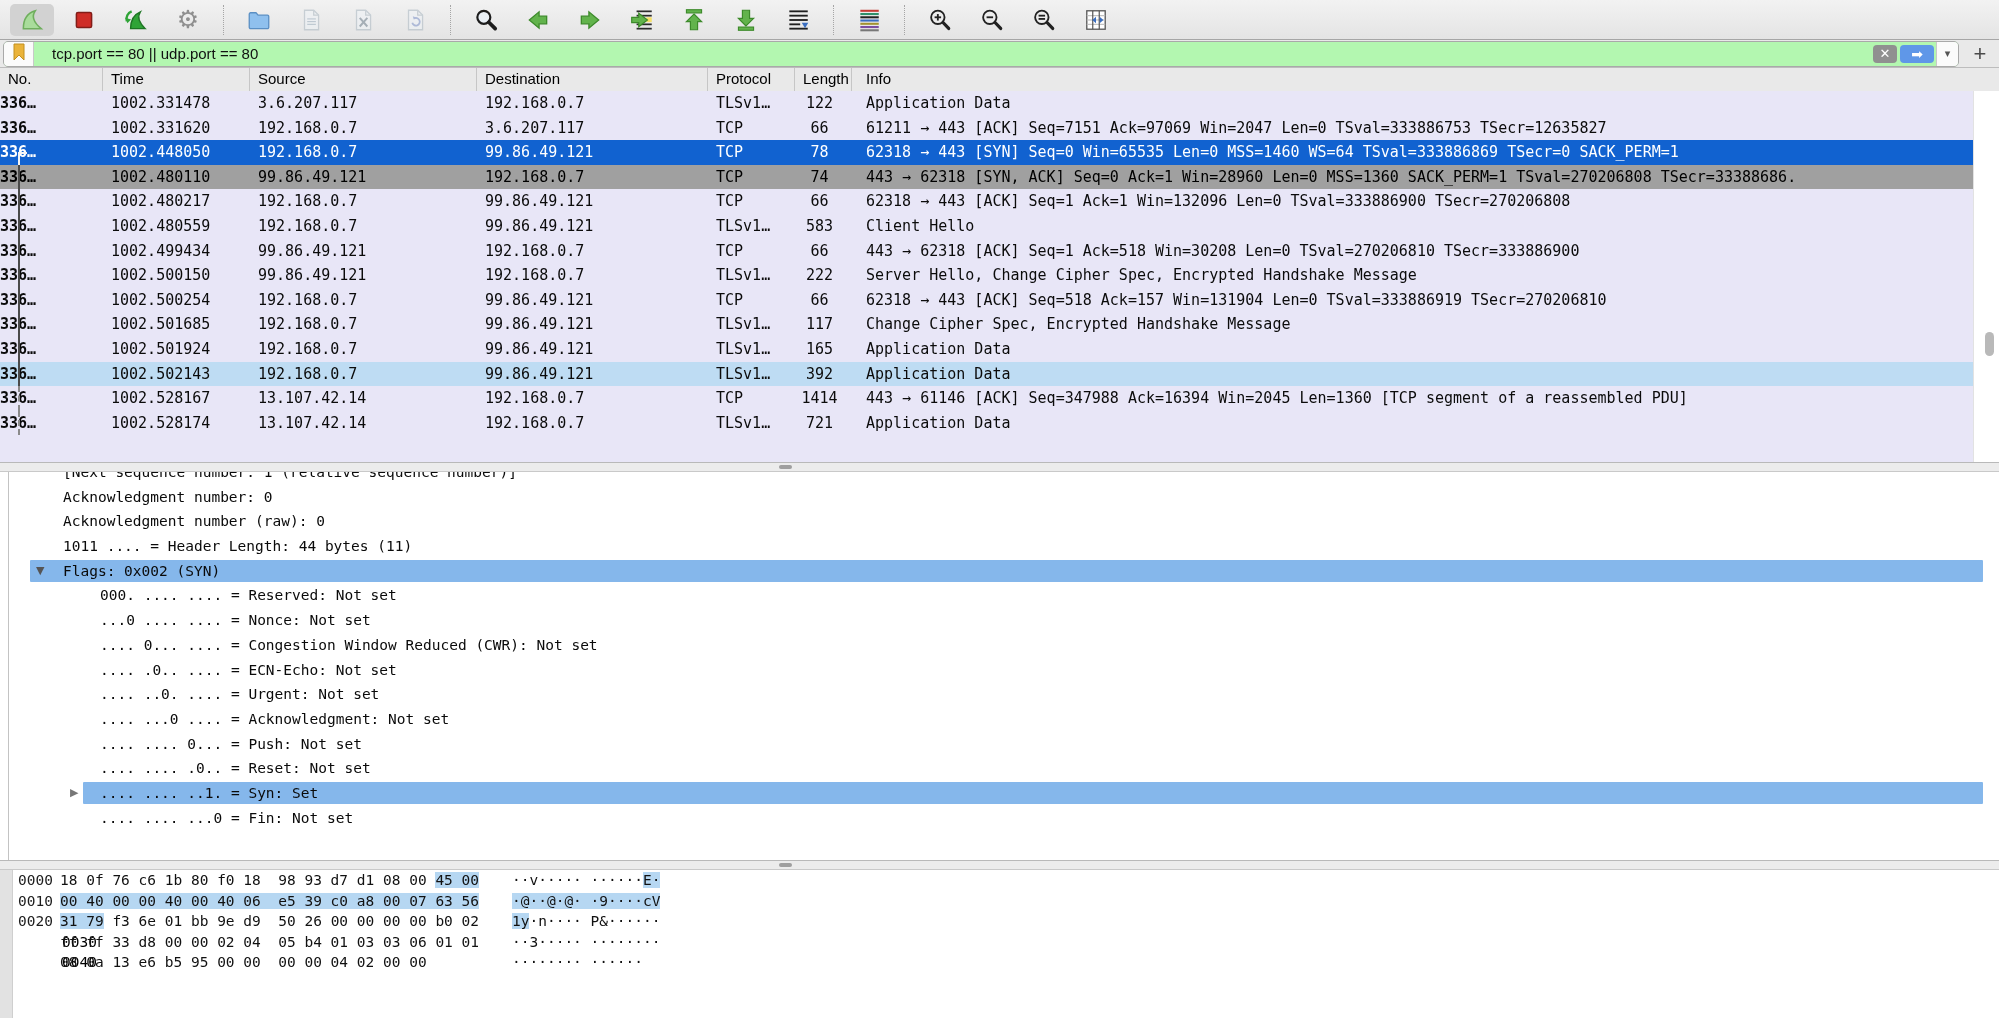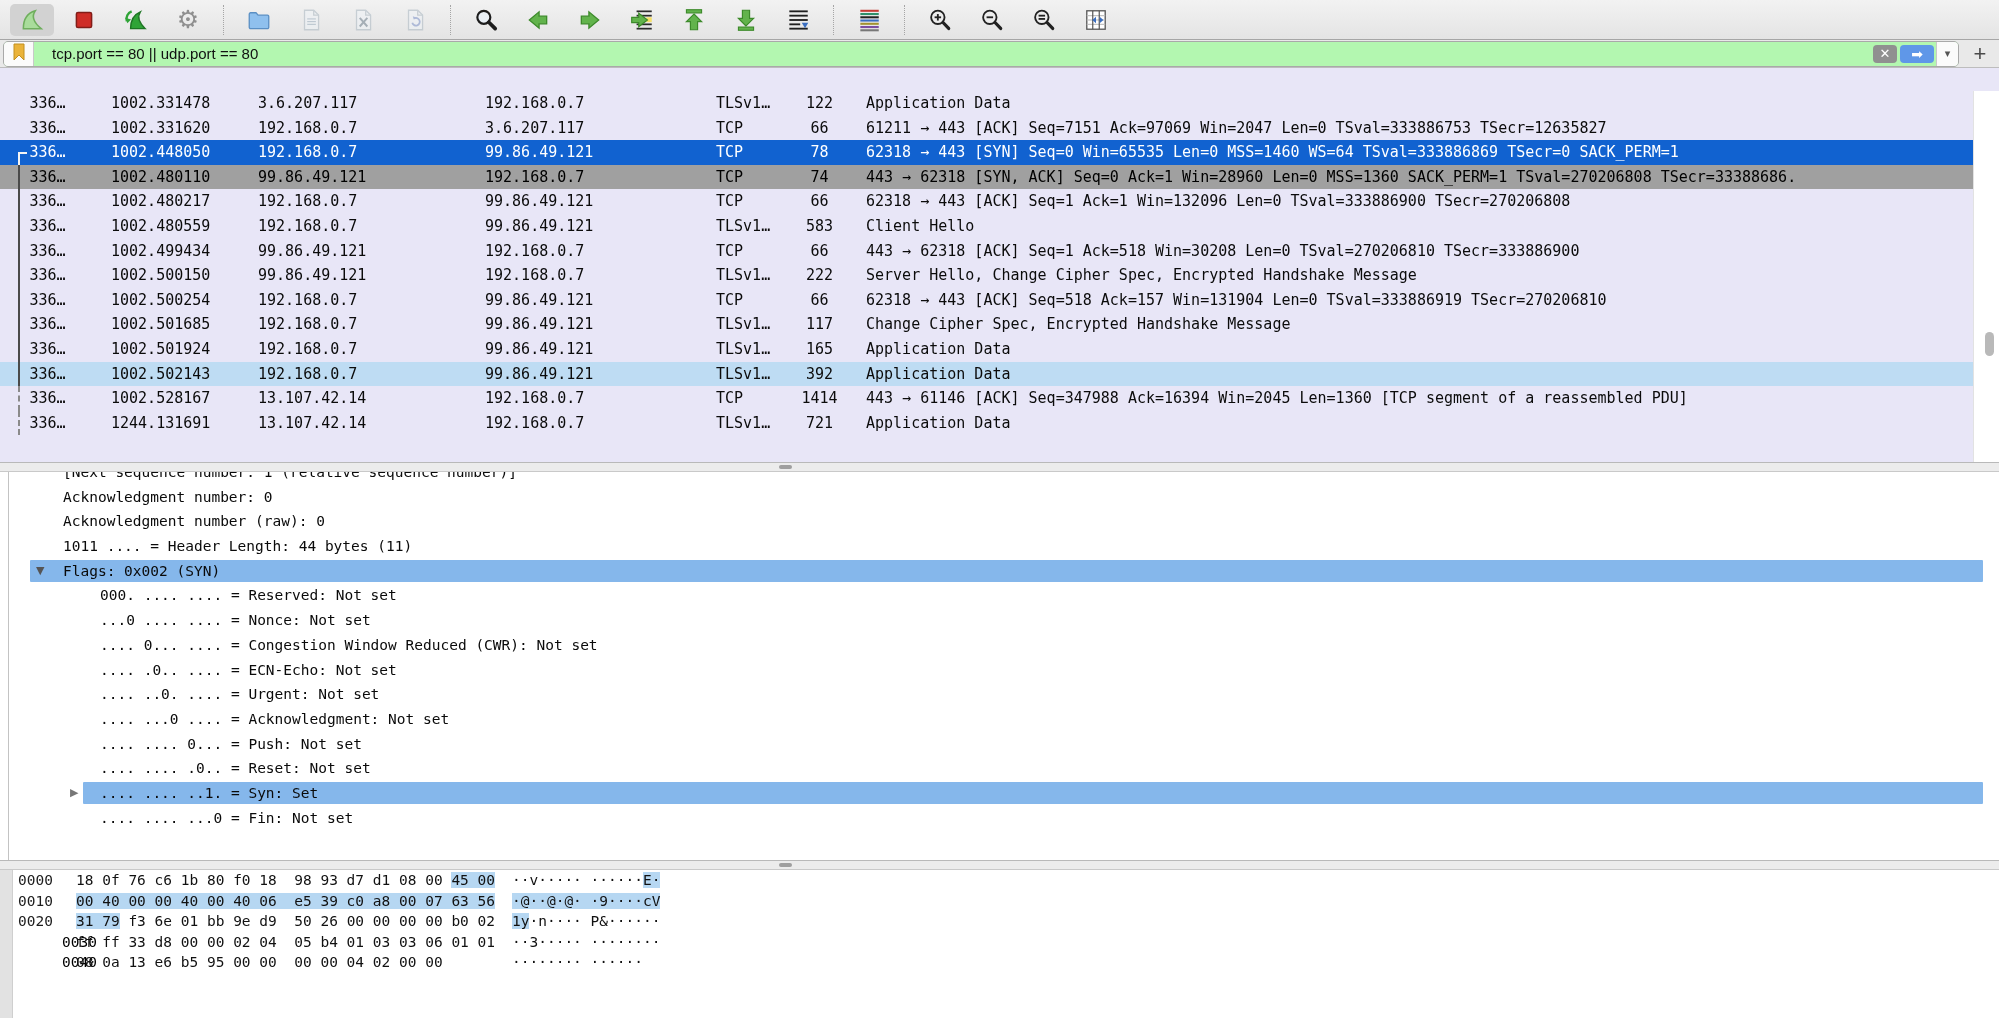--- a/index.html
+++ b/index.html
@@ -26,21 +26,21 @@
 
   
   .plist{height:394px;position:relative;background:#e8e6f7;flex:0 0 auto;overflow:hidden;}
   .plgrid{display:grid;grid-template-columns:103px 147px 227px 231px 87px 57px 1fr;}
   .plheader{height:23px;background:#e9e9e9;border-bottom:1px solid #bcbcbc;font-size:15px;color:#000;}
   .plheader .hcell{border-right:1px solid #c6c6c6;padding:2px 0 0 8px;white-space:nowrap;overflow:hidden;box-sizing:border-box;}
   .plheader .hcell:last-child{border-right:none;padding-left:14px;}
   .plbody{position:absolute;top:23px;left:0;right:0;bottom:0;}
   .prow{height:24.6px;font-family:"DejaVu Sans Mono","Liberation Mono",monospace;font-size:15px;line-height:24.6px;white-space:nowrap;color:#0b0b0b;position:relative;}
   .prow .cell{overflow:hidden;white-space:nowrap;}
-  .prow .c-no{text-align:center;padding-right:8px;}
+  .prow .c-no{text-align:left;padding-right:8px;font-weight:bold;}
   .prow .c-time,.prow .c-src,.prow .c-dst,.prow .c-proto{padding-left:8px;}
   .prow .c-len{text-align:center;padding-right:8px;}
   .prow .c-info{padding-left:14px;}
   .prow.style-default{background:#e8e6f7;}
   .prow.style-selected{background:#1162d0;color:#fff;}
   .prow.style-gray{background:#a0a0a0;color:#000;}
   .prow.style-lightblue{background:#bedcf3;color:#0b0b0b;}
   .prow .marker{position:absolute;left:18px;top:0;bottom:0;width:10px;pointer-events:none;}
   .prow .marker.line{border-left:2px solid #4a4a4a;}
   .prow .marker.dashed{border-left:2px dashed #8a8a8a;}
@@ -66,21 +66,21 @@
   .dline .exp.open{left:36px;}
   .dline .exp.closed{left:70px;color:#777;}
 
   
   .hexpane{height:148px;background:#ffffff;position:relative;overflow:hidden;flex:0 0 auto;}
   .hexpane::before{content:"";position:absolute;left:0;top:0;bottom:0;width:12px;background:#e2e2e2;border-right:1px solid #cfcfcf;}
   .hwrap{}
   .hrow{position:relative;height:20.6px;line-height:20.6px;font-family:"DejaVu Sans Mono","Liberation Mono",monospace;font-size:14.5px;color:#111;white-space:pre;}
   .hrow .off{position:absolute;left:18px;color:#1c1c1c;}
   .hrow.dim .off{color:#000000;margin-left:44px;}
-  .hrow .hex{position:absolute;left:76px;}
+  .hrow .hex{position:absolute;left:60px;}
   .hrow .ascii{position:absolute;left:512px;}
   .hl{background:#b6d7f2;}
 </style>
 </head>
 <body>
 
 <div class="app">
 
   <div class="toolbar" id="toolbar">
       <button class="tbtn active">
@@ -296,20 +296,29 @@
       </button>
       <span class="ftext">tcp.port == 80 || udp.port == 80</span>
       <button class="fclear">✕</button>
       <button class="fapply">➡</button>
       <button class="fdrop">▾</button>
     </div>
     <button class="fadd">+</button>
   </div>
 
   <div class="plist">
+    <div class="plgrid plheader" id="plheader">
+        <div class="hcell">No.</div>
+        <div class="hcell">Time</div>
+        <div class="hcell">Source</div>
+        <div class="hcell">Destination</div>
+        <div class="hcell">Protocol</div>
+        <div class="hcell">Length</div>
+        <div class="hcell">Info</div>
+      </div>
     <div class="plbody" id="plbody">
         <div class="prow plgrid style-default">
           <div class="cell c-no">336…</div>
           <div class="cell c-time">1002.331478</div>
           <div class="cell c-src">3.6.207.117</div>
           <div class="cell c-dst">192.168.0.7</div>
           <div class="cell c-proto">TLSv1…</div>
           <div class="cell c-len">122</div>
           <div class="cell c-info">Application Data</div>
         </div>
@@ -427,21 +436,21 @@
           <div class="cell c-time">1002.528167</div>
           <div class="cell c-src">13.107.42.14</div>
           <div class="cell c-dst">192.168.0.7</div>
           <div class="cell c-proto">TCP</div>
           <div class="cell c-len">1414</div>
           <div class="cell c-info">443 → 61146 [ACK] Seq=347988 Ack=16394 Win=2045 Len=1360 [TCP segment of a reassembled PDU]</div>
           <div class="marker dashed"></div>
         </div>
         <div class="prow plgrid style-default">
           <div class="cell c-no">336…</div>
-          <div class="cell c-time">1244.131691</div>
+          <div class="cell c-time">1002.528174</div>
           <div class="cell c-src">13.107.42.14</div>
           <div class="cell c-dst">192.168.0.7</div>
           <div class="cell c-proto">TLSv1…</div>
           <div class="cell c-len">721</div>
           <div class="cell c-info">Application Data</div>
           <div class="marker dashed"></div>
         </div>
       </div>
     <div class="pl-gutter"></div>
     <div class="pl-thumb"></div>

